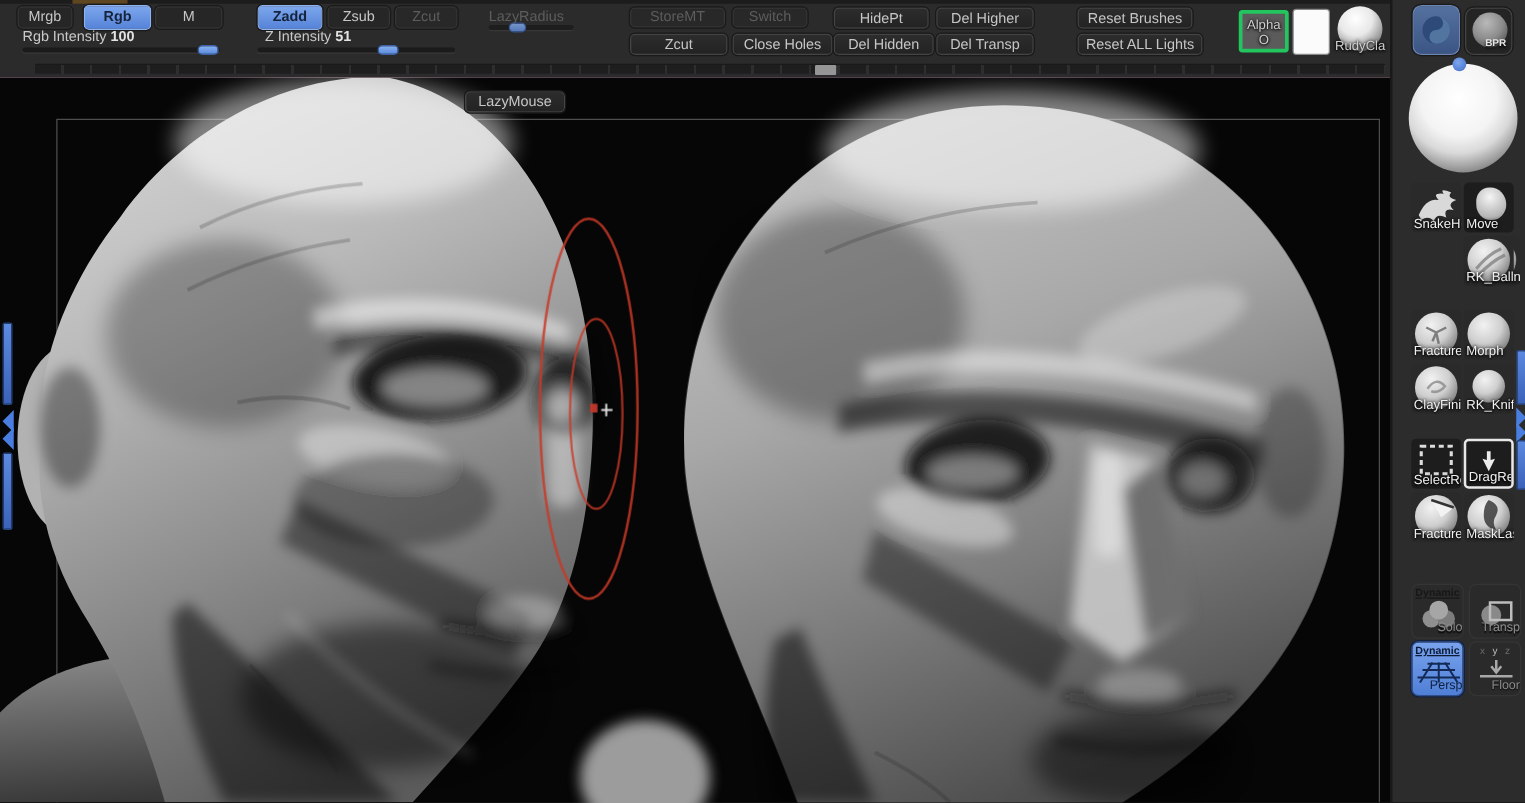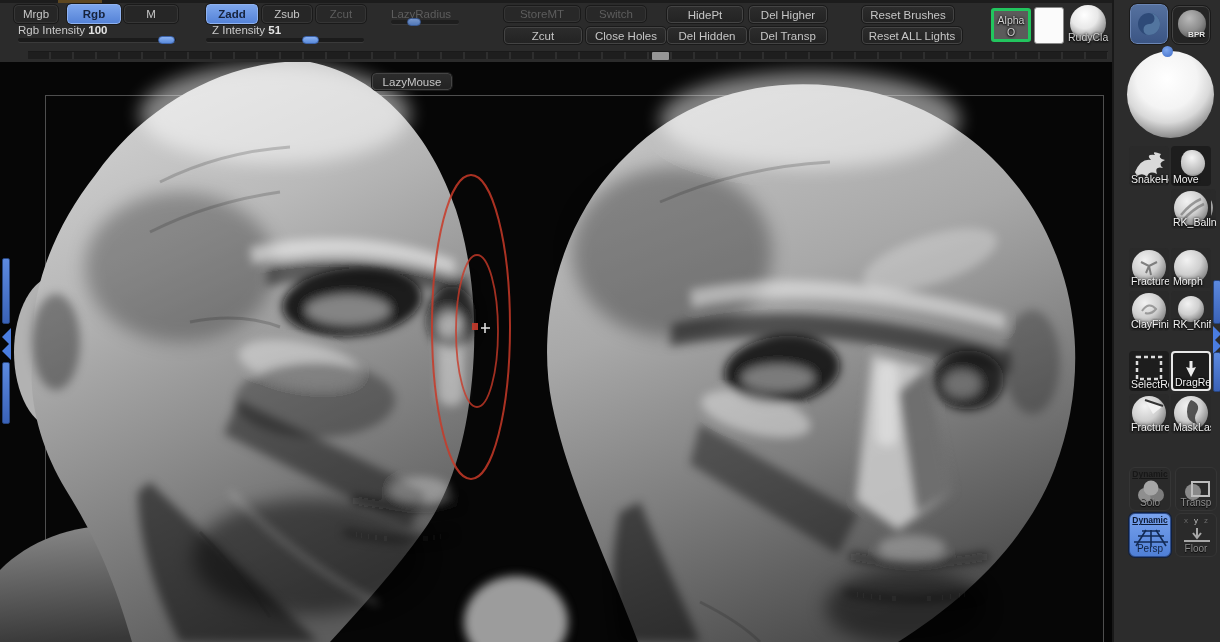--- a/index.html
+++ b/index.html
@@ -53,21 +53,21 @@
   .thumb { position:absolute; width:40px; height:40px; border-radius:4px; background:#2a2a2a; overflow:hidden; }
   .thumb .ball { position:absolute; left:3px; top:2px; width:34px; height:34px; border-radius:50%;
                  background:radial-gradient(circle at 38% 30%, #f2f2f2 0%, #cfcfcf 45%, #8a8a8a 75%, #4f4f4f 100%); }
   .thumb .cap { position:absolute; left:0; right:0; bottom:0; height:13px; font-size:10.5px; color:#f0f0f0;
                 text-shadow:0 1px 2px #000,0 0 3px #000; text-align:left; padding-left:2px;
                 white-space:nowrap; overflow:hidden; }
   .thumb.dark { background:#1d1d1d; }
   .thumb.selected { border:2px solid #e8e8e8; }
   .tbtn { position:absolute; width:42px; height:44px; border-radius:6px; background:#2a2a2a; border:1px solid #353535; }
   .tbtn .t-top { position:absolute; top:1px; left:0; right:0; text-align:center; font-size:8.5px; font-weight:bold; color:#171717;text-decoration:underline; }
-  .tbtn .t-cap { position:absolute; bottom:2px; left:0; right:0; text-align:center; font-size:10px; color:#8d8d8d; text-shadow:0 1px 1px #000; }
+  .tbtn .t-cap { position:absolute; bottom:2px; left:0; right:0; text-align:right; font-size:10px; color:#8d8d8d; text-shadow:0 1px 1px #000; }
   .tbtn.blue { background:linear-gradient(#79a3ee,#4f7fd6); border:1px solid #2e4e8e; box-shadow:0 0 0 1px #12213f; }
   .tbtn.blue .t-cap { color:#10213f; text-shadow:none; }
   .tbtn.blue .t-top { color:#0d1b36; }
   .axes { position:absolute; top:2px; left:0; right:0; display:flex; justify-content:center; gap:6px;
           font-size:8px; color:#6a6a6a; }
   .axes .on { color:#bdbdbd; }
 </style>
 </head>
 <body>
 

